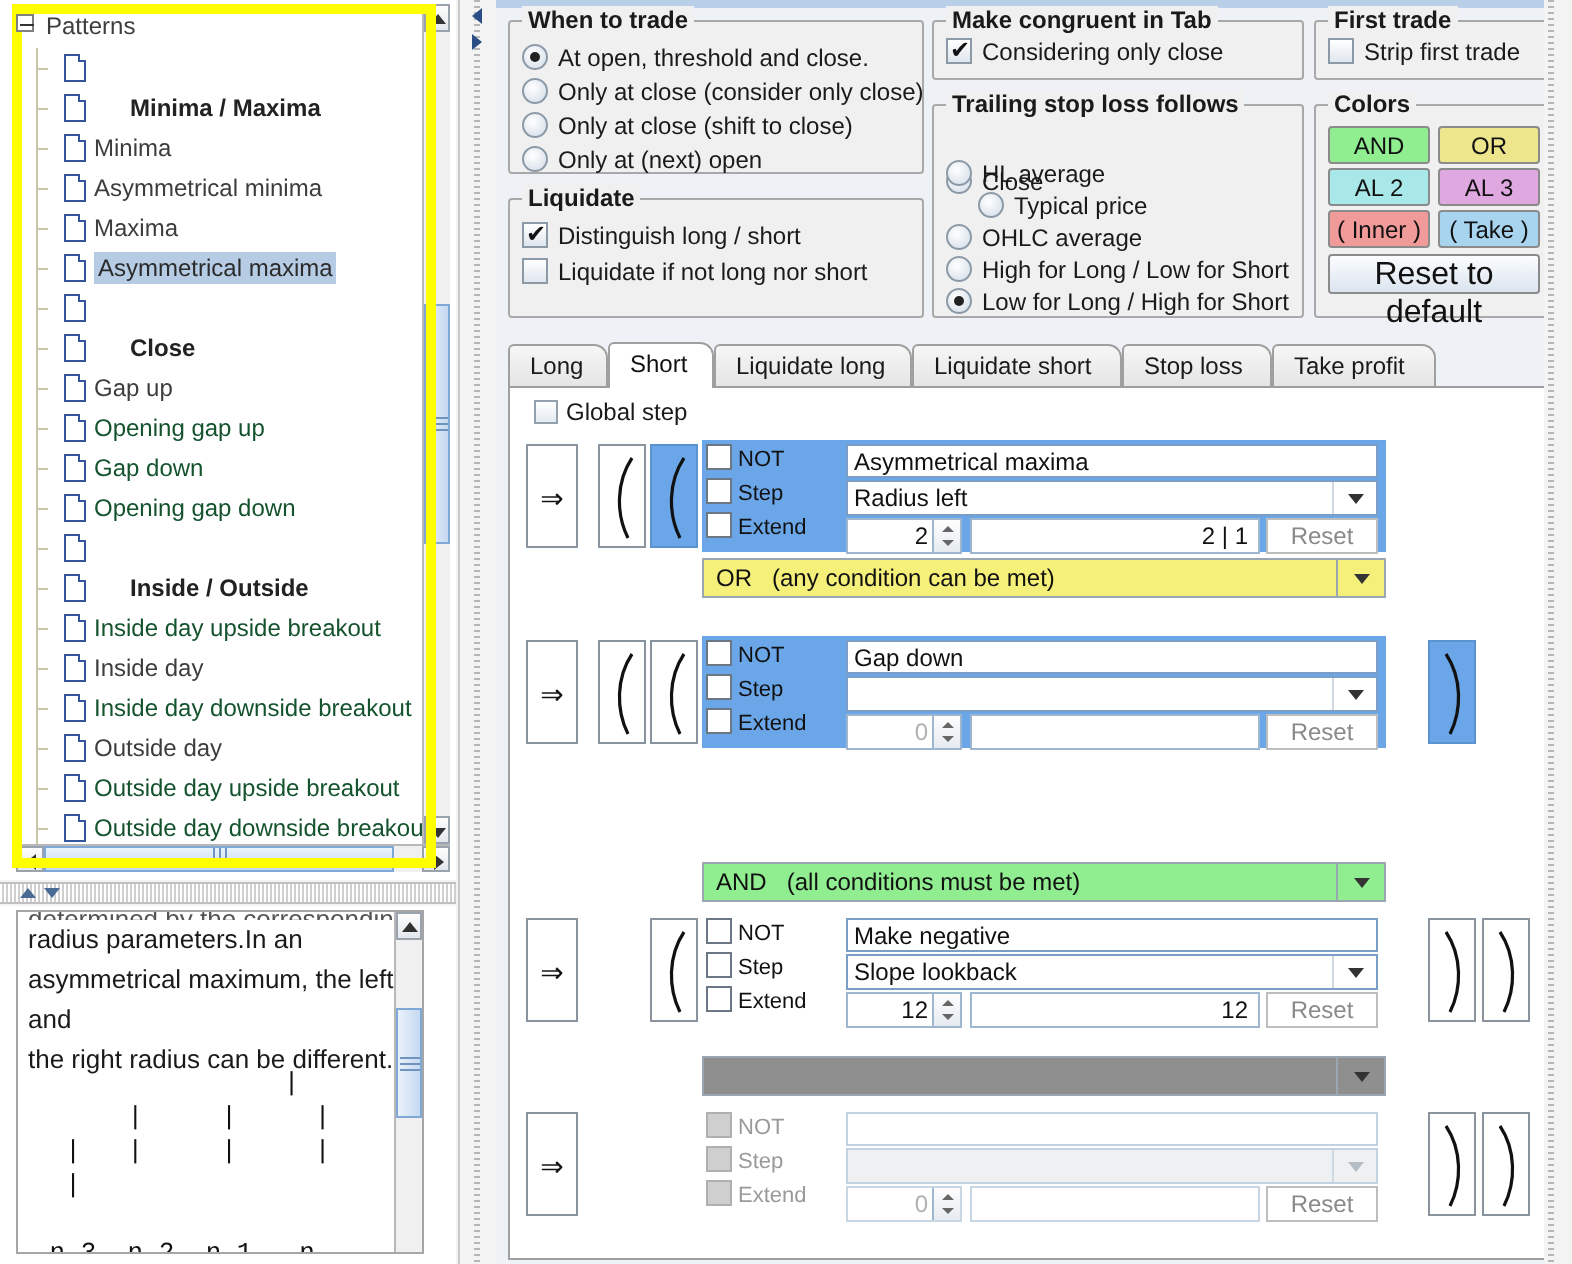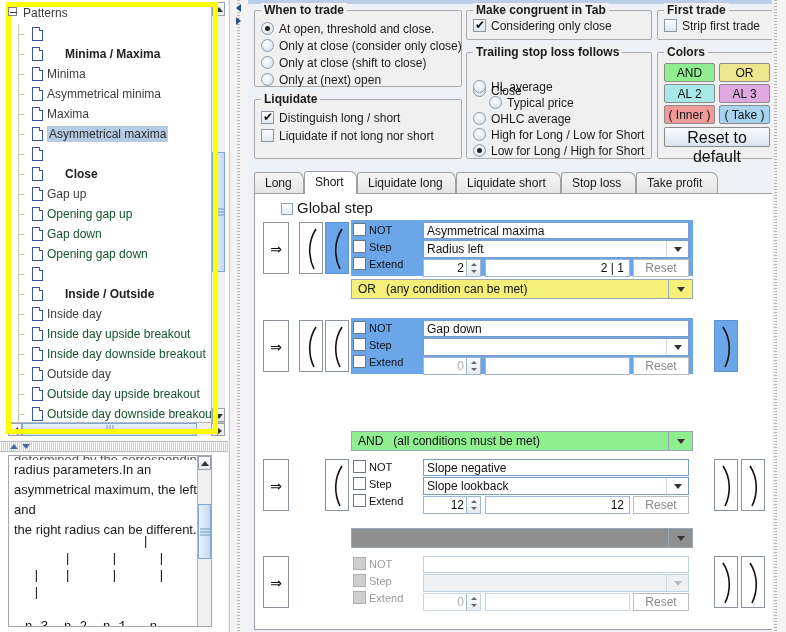--- a/index.html
+++ b/index.html
@@ -122,21 +122,21 @@
   
   #tabs { position:absolute; left:254px; top:172px; width:532px; height:22px; }
   .tab { position:absolute; top:0; height:22px; line-height:21px; padding:0 10px; font-size:12px; color:#1a1a1a;
     background: linear-gradient(#f6f6f6,#e4e4e4); border:1px solid #9f9f9f; border-bottom:none;
     border-top-left-radius:3px; border-top-right-radius:7px; }
   .tab.sel { background:#ffffff; color:#111; z-index:3; height:23px; }
 
   
   #tabbody { position:absolute; left:248px; top:193px; width:538px; height:439px;
     background:#ffffff; border:1px solid #9f9f9f; }
-  #globalstep { position:absolute; left:26px; top:5px; font-size:15px; color:#1a1a1a; white-space:nowrap;}
+  #globalstep { position:absolute; left:12px; top:5px; font-size:12px; color:#1a1a1a; white-space:nowrap;}
   .chk-sm { display:inline-block; width:12px;height:12px;background:linear-gradient(#ffffff,#e4eaf1);
     border:1px solid #93a0ad; vertical-align:-2px; margin-right:4px;}
 
   
   .blk { position:absolute; }
   .arrowcell { position:absolute; width:26px; height:52px; border:1px solid #8a949e; background:#fff;
     text-align:center; line-height:52px; font-size:14px; color:#111;}
   .parencell { position:absolute; width:24px; height:52px; border:1px solid #8a949e; background:#fff; overflow:hidden;}
   .parencell.hl { background:#6aa6e8; border-color:#5b93d1;}
   .parencell svg { position:absolute; left:0; top:0;}
@@ -197,22 +197,22 @@
           <div class="tree-row"><span class="vline"></span><span class="dash"></span><span class="doc-ic"><i></i><u></u></span><span class="tlabel">Maxima</span></div>
           <div class="tree-row"><span class="vline"></span><span class="dash"></span><span class="doc-ic"><i></i><u></u></span><span class="tlabel sel">Asymmetrical maxima</span></div>
           <div class="tree-row"><span class="vline"></span><span class="dash"></span><span class="doc-ic"><i></i><u></u></span><span class="tlabel"></span></div>
           <div class="tree-row"><span class="vline"></span><span class="dash"></span><span class="doc-ic"><i></i><u></u></span><span class="tlabel hdr">Close</span></div>
           <div class="tree-row"><span class="vline"></span><span class="dash"></span><span class="doc-ic"><i></i><u></u></span><span class="tlabel">Gap up</span></div>
           <div class="tree-row"><span class="vline"></span><span class="dash"></span><span class="doc-ic"><i></i><u></u></span><span class="tlabel blue">Opening gap up</span></div>
           <div class="tree-row"><span class="vline"></span><span class="dash"></span><span class="doc-ic"><i></i><u></u></span><span class="tlabel blue">Gap down</span></div>
           <div class="tree-row"><span class="vline"></span><span class="dash"></span><span class="doc-ic"><i></i><u></u></span><span class="tlabel blue">Opening gap down</span></div>
           <div class="tree-row"><span class="vline"></span><span class="dash"></span><span class="doc-ic"><i></i><u></u></span><span class="tlabel"></span></div>
           <div class="tree-row"><span class="vline"></span><span class="dash"></span><span class="doc-ic"><i></i><u></u></span><span class="tlabel hdr">Inside / Outside</span></div>
+          <div class="tree-row"><span class="vline"></span><span class="dash"></span><span class="doc-ic"><i></i><u></u></span><span class="tlabel blue">Inside day upside breakout</span></div>
           <div class="tree-row"><span class="vline"></span><span class="dash"></span><span class="doc-ic"><i></i><u></u></span><span class="tlabel">Inside day</span></div>
-          <div class="tree-row"><span class="vline"></span><span class="dash"></span><span class="doc-ic"><i></i><u></u></span><span class="tlabel blue">Inside day upside breakout</span></div>
           <div class="tree-row"><span class="vline"></span><span class="dash"></span><span class="doc-ic"><i></i><u></u></span><span class="tlabel blue">Inside day downside breakout</span></div>
           <div class="tree-row"><span class="vline"></span><span class="dash"></span><span class="doc-ic"><i></i><u></u></span><span class="tlabel">Outside day</span></div>
           <div class="tree-row"><span class="vline"></span><span class="dash"></span><span class="doc-ic"><i></i><u></u></span><span class="tlabel blue">Outside day upside breakout</span></div>
           <div class="tree-row"><span class="vline"></span><span class="dash"></span><span class="doc-ic"><i></i><u></u></span><span class="tlabel blue">Outside day downside breakout</span></div>
         </div>
       <div id="tree-root">
         <span class="toggle-box"></span><span class="rl">Patterns</span>
       </div>
       <div id="tree-yellow"></div>
 
@@ -500,21 +500,21 @@
             </svg>
         </div>
 
         <div class="condbox plain" style="left:96px;top:263px;width:342px;height:56px;">
           <div class="flagcol">
             <div class="flagrow"><span class="chk-f"></span><span>NOT</span></div>
             <div class="flagrow"><span class="chk-f"></span><span>Step</span></div>
             <div class="flagrow"><span class="chk-f"></span><span>Extend</span></div>
           </div>
           <div class="fields" style="width:266px;">
-            <div class="fld" style="width:266px;top:0;">Slope negative</div>
+            <div class="fld" style="width:266px;top:0;">Make negative</div>
             <div class="combo" style="width:266px;margin-top:1px;">
               <span class="txt">Slope lookback</span>
               <span class="btn">
                   <i class="tri tri-dn"></i>
                 </span>
             </div>
             <div style="position:relative;height:18px;margin-top:1px;">
               <div class="spin" style="left:0;top:0;width:58px;">
                 <span class="val">12</span>
                 <span class="ar">

